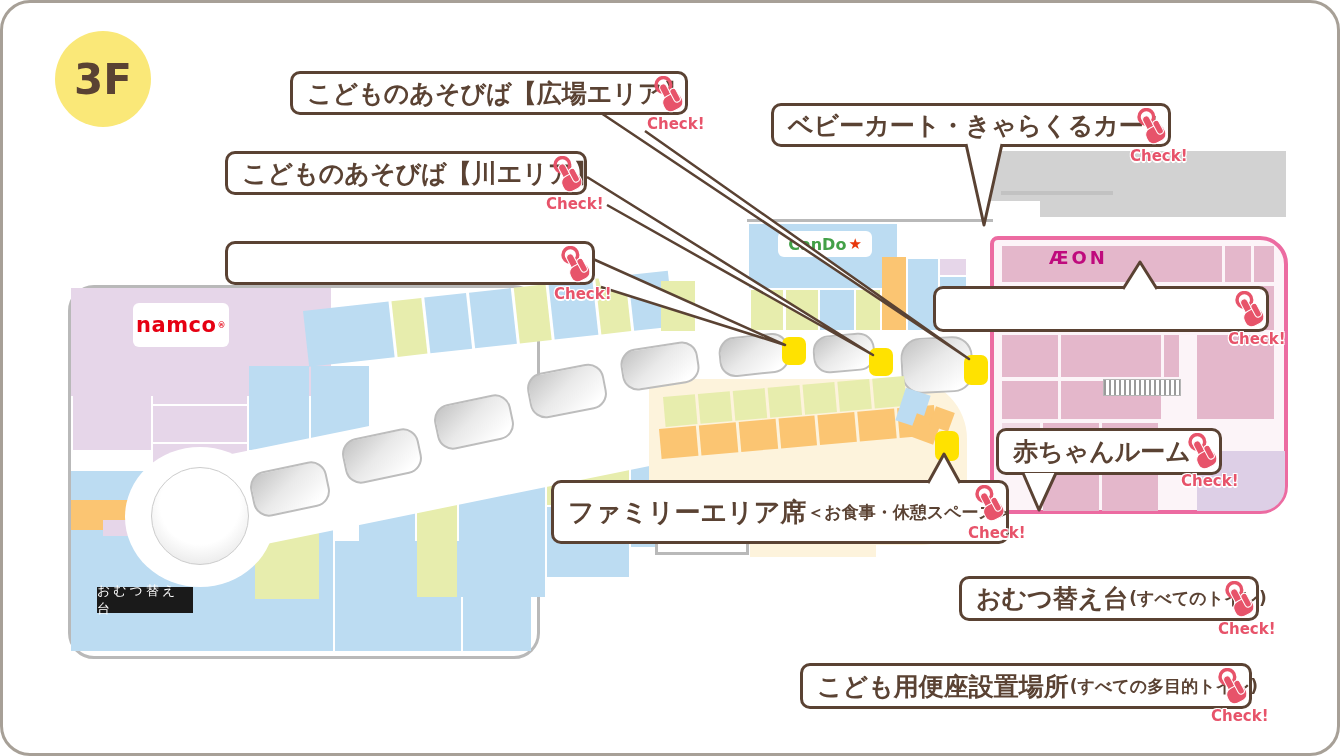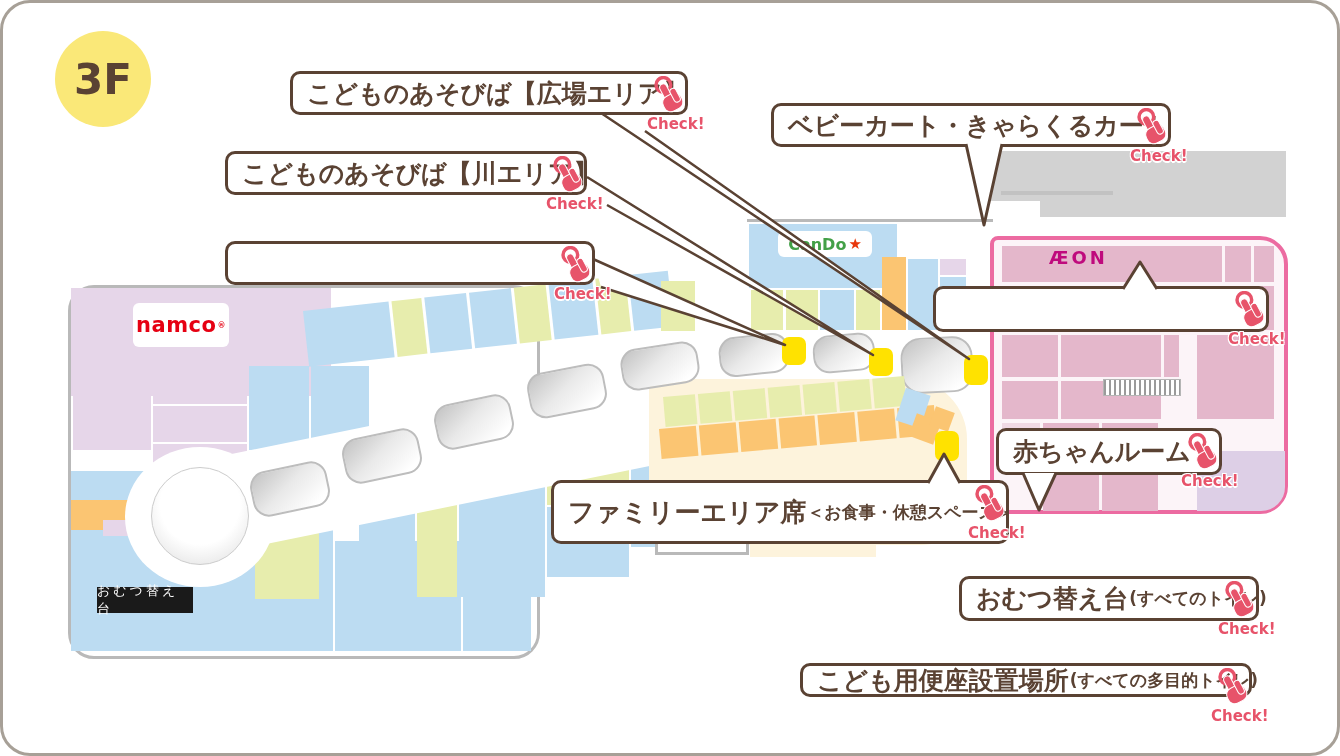--- a/index.html
+++ b/index.html
@@ -288,21 +288,21 @@
     <span class="cl-label">おむつ替え台</span>
     <span class="cl-sub">(すべてのトイレ)</span>
     <span class="tap">
       <svg width="38" height="42">
           <use href="#tap-hand"></use>
         </svg>
       <span class="check-label">Check!</span>
     </span>
   </div>
 
-  <div class="callout" style="left:797px;top:660px;width:452px;height:34px">
+  <div class="callout" style="left:797px;top:660px;width:452px;height:46px">
     <span class="cl-label">こども用便座設置場所</span>
     <span class="cl-sub">(すべての多目的トイレ)</span>
     <span class="tap">
       <svg width="38" height="42">
           <use href="#tap-hand"></use>
         </svg>
       <span class="check-label">Check!</span>
     </span>
   </div>
 

